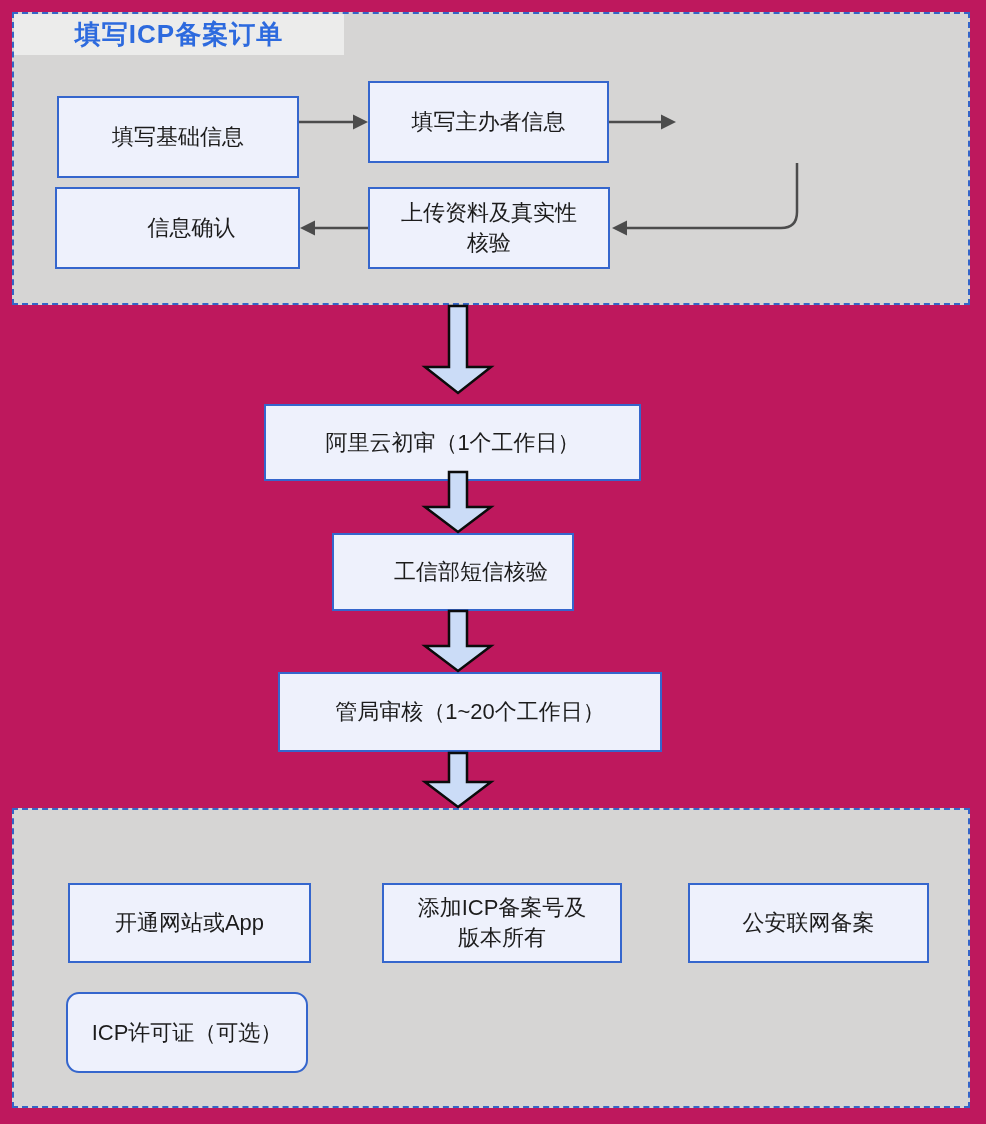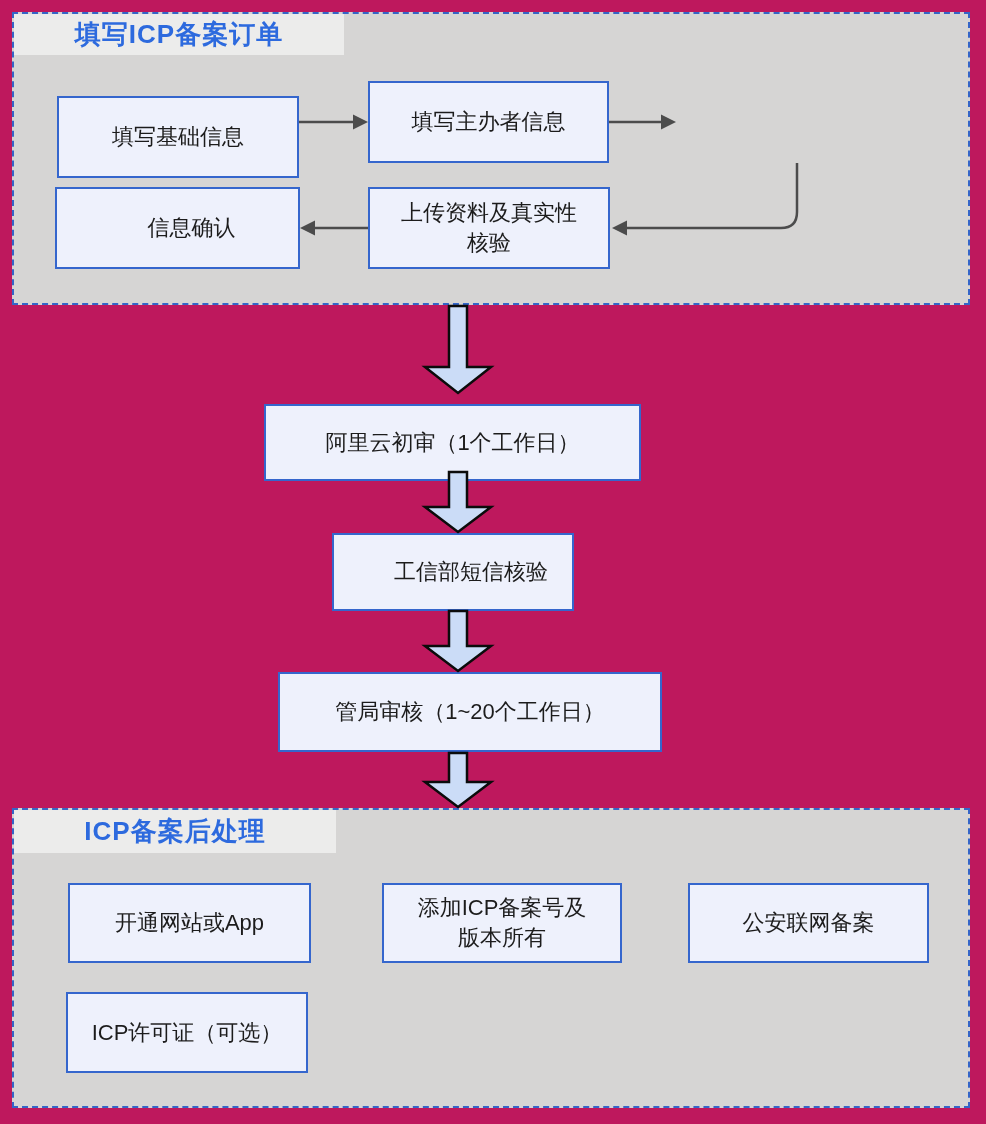--- a/index.html
+++ b/index.html
@@ -66,27 +66,26 @@
   <div class="node" style="left:368px;top:81px;width:241px;height:82px;">填写主办者信息</div>
   <div class="node" style="left:368px;top:187px;width:242px;height:82px;">上传资料及真实性
 核验</div>
   <div class="node" style="left:55px;top:187px;width:245px;height:82px;padding-left:36px;">信息确认</div>
 
   <div class="node" style="left:264px;top:404px;width:377px;height:77px;">阿里云初审（1个工作日）</div>
   <div class="node" style="left:332px;top:533px;width:242px;height:78px;padding-left:44px;">工信部短信核验</div>
   <div class="node" style="left:266px;top:672px;width:384px;height:80px;margin-left:12px;">管局审核（1~20个工作日）</div>
 
   <div class="section" style="left:12px;top:808px;width:958px;height:300px;"></div>
-  <div class="section-label" style="left:14px;top:810px;width:322px;height:43px;">ICP备案后处理</div>
 
   <div class="node" style="left:68px;top:883px;width:243px;height:80px;">开通网站或App</div>
   <div class="node" style="left:382px;top:883px;width:240px;height:80px;">添加ICP备案号及
 版本所有</div>
   <div class="node" style="left:688px;top:883px;width:241px;height:80px;">公安联网备案</div>
-  <div class="node" style="left:66px;top:992px;width:242px;height:81px;">ICP许可证（可选）</div>
+  <div class="node" style="left:66px;top:992px;width:242px;height:81px;border-radius:13px;">ICP许可证（可选）</div>
 
   <svg class="wires" width="986" height="1124" viewBox="0 0 986 1124">
     <g stroke="#4c4c4c" stroke-width="2.5" fill="none">
       <line x1="299" y1="122" x2="356" y2="122"></line>
       <line x1="609" y1="122" x2="664" y2="122"></line>
       <path d="M 797 163 L 797 212 Q 797 228 781 228 L 624 228"></path>
       <line x1="368" y1="228" x2="312" y2="228"></line>
     </g>
     <g fill="#4c4c4c" stroke="none">
       <polygon points="368,122 353,114.5 353,129.5"></polygon>

